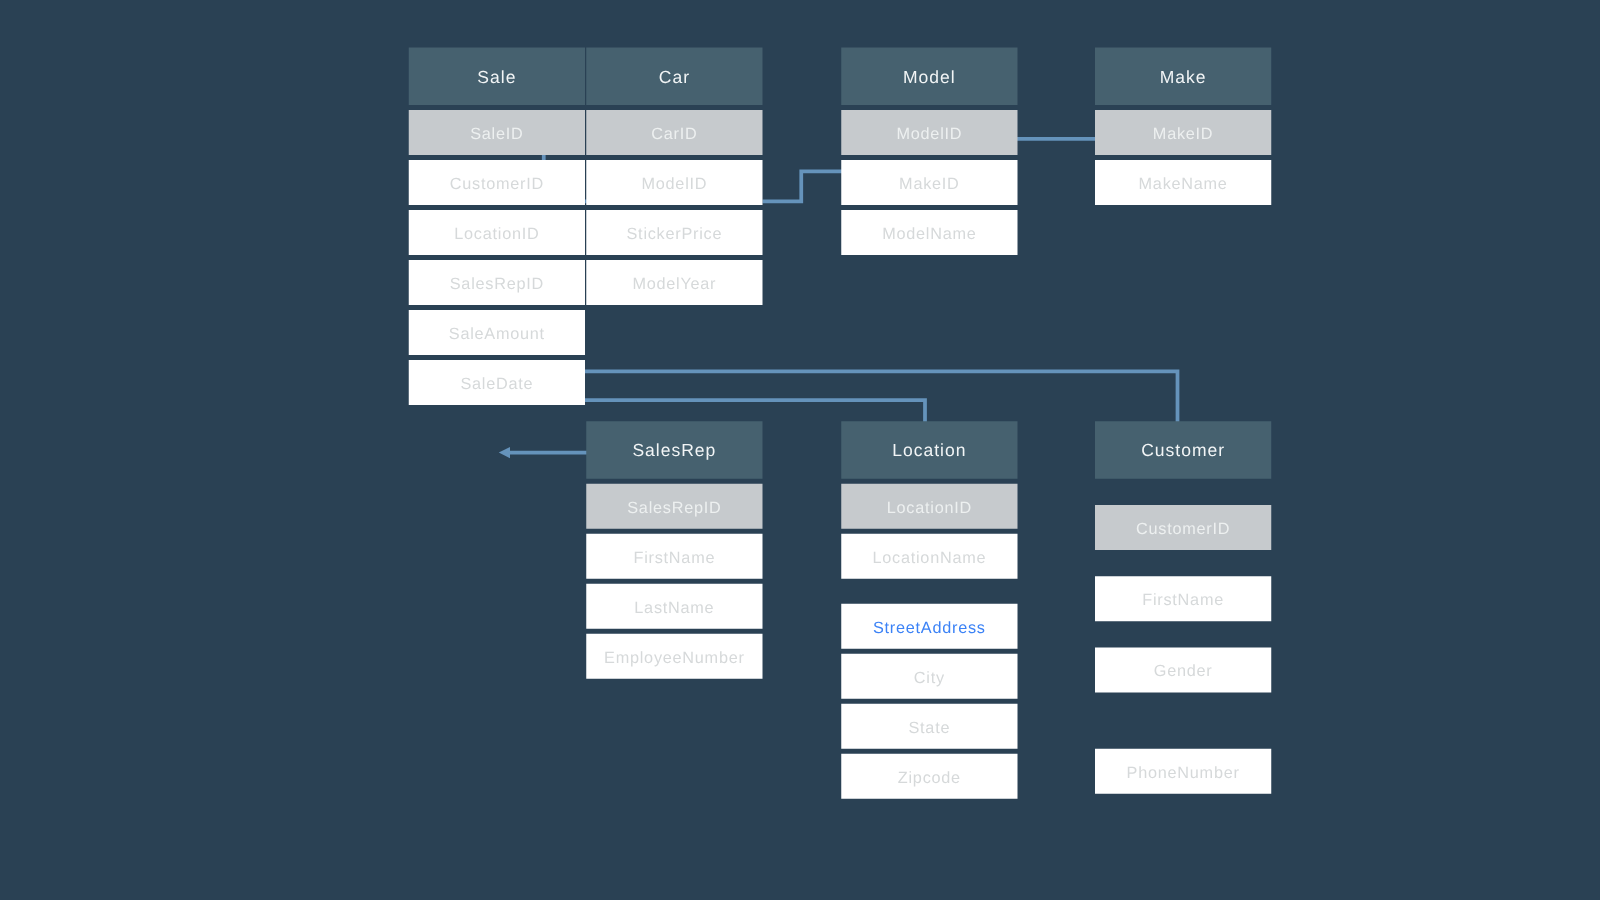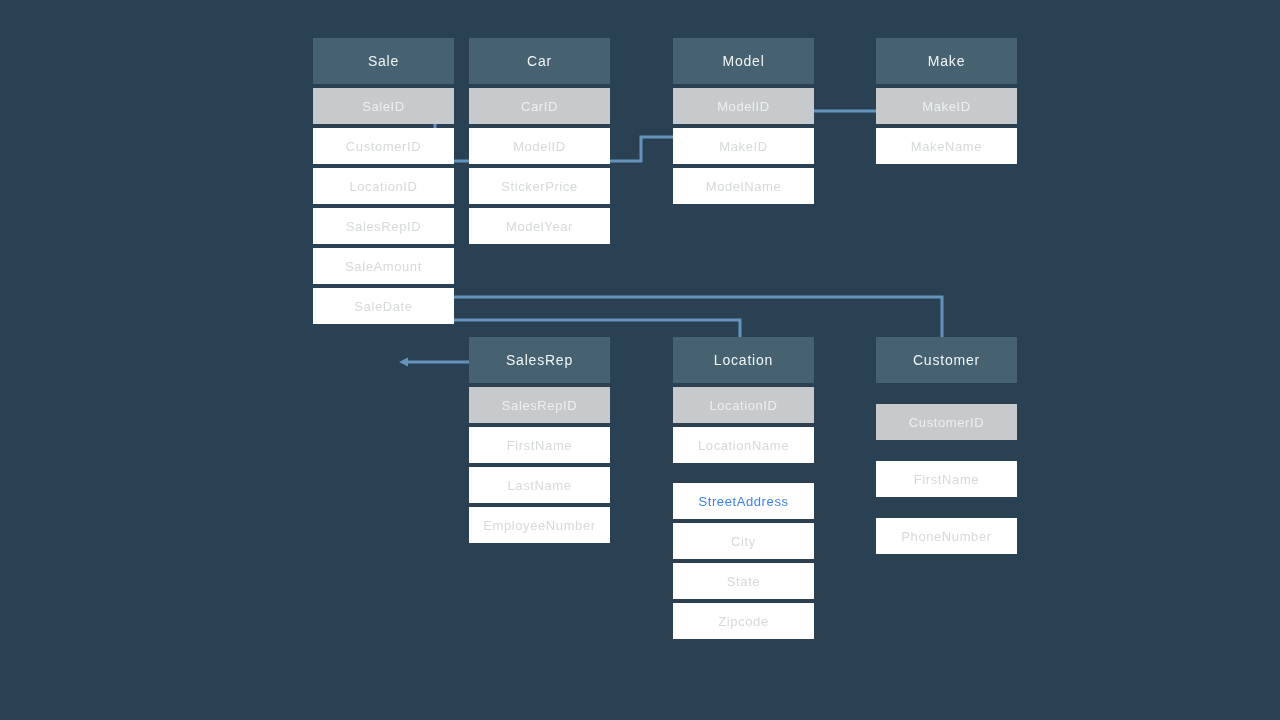--- a/index.html
+++ b/index.html
@@ -59,21 +59,21 @@
       <polygon points="395,111 404,106.5 404,115.5" fill="#6593bb"></polygon>
       <polyline points="610,161 641,161 641,137 674,137" fill="none" stroke="#6593bb" stroke-width="3"></polyline>
       <polyline points="809,111 877,111" fill="none" stroke="#6593bb" stroke-width="3"></polyline>
       <polygon points="800,111 809,106.5 809,115.5" fill="#6593bb"></polygon>
       <polyline points="411,297 942,297 942,338" fill="none" stroke="#6593bb" stroke-width="3"></polyline>
       <polyline points="411,320 740,320 740,338" fill="none" stroke="#6593bb" stroke-width="3"></polyline>
       <polyline points="408,362 470,362" fill="none" stroke="#6593bb" stroke-width="3"></polyline>
       <polygon points="399,362 408,357.5 408,366.5" fill="#6593bb"></polygon>
     </svg>
   <div id="tables">
-      <div class="er-table" style="left: 269px; top: 38px; padding-left: 44px;">
+      <div class="er-table" style="left: 283px; top: 38px; padding-left: 44px;">
         <div class="er-header" style="background: rgb(70, 97, 111); color: rgb(242, 245, 246);">Sale</div>
         <div class="er-row" style="background: rgb(198, 202, 205); color: rgb(237, 240, 240);">SaleID</div>
         <div class="er-row" style="background: rgb(255, 255, 255); color: rgb(214, 217, 218);">CustomerID</div>
         <div class="er-row" style="background: rgb(255, 255, 255); color: rgb(214, 217, 218);">LocationID</div>
         <div class="er-row" style="background: rgb(255, 255, 255); color: rgb(214, 217, 218);">SalesRepID</div>
         <div class="er-row" style="background: rgb(255, 255, 255); color: rgb(214, 217, 218);">SaleAmount</div>
         <div class="er-row" style="background: rgb(255, 255, 255); color: rgb(214, 217, 218);">SaleDate</div>
       </div>
       <div class="er-table" style="left: 469px; top: 38px;">
         <div class="er-header" style="background: rgb(70, 97, 111); color: rgb(242, 245, 246);">Car</div>
@@ -106,16 +106,17 @@
         <div class="er-row" style="background: rgb(255, 255, 255); color: rgb(214, 217, 218);">LocationName</div>
         <div class="er-row" style="background: rgb(255, 255, 255); color: #3b82f6; margin-top: 16px;">StreetAddress</div>
         <div class="er-row" style="background: rgb(255, 255, 255); color: rgb(214, 217, 218);">City</div>
         <div class="er-row" style="background: rgb(255, 255, 255); color: rgb(214, 217, 218);">State</div>
         <div class="er-row" style="background: rgb(255, 255, 255); color: rgb(214, 217, 218);">Zipcode</div>
       </div>
       <div class="er-table" style="left: 876px; top: 337px; gap: 21px;">
         <div class="er-header" style="background: rgb(70, 97, 111); color: rgb(242, 245, 246);">Customer</div>
         <div class="er-row" style="background: rgb(198, 202, 205); color: rgb(237, 240, 240);">CustomerID</div>
         <div class="er-row" style="background: rgb(255, 255, 255); color: rgb(214, 217, 218);">FirstName</div>
-        <div class="er-row" style="background: rgb(255, 255, 255); color: rgb(214, 217, 218);">PhoneNumber</div>
+        <div class="er-row" style="background: rgb(255, 255, 255); color: rgb(214, 217, 218);">Gender</div>
+        <div class="er-row" style="background: rgb(255, 255, 255); color: rgb(214, 217, 218); margin-top: 24px;">PhoneNumber</div>
       </div>
     </div>
 </div>
 
 </body></html>

